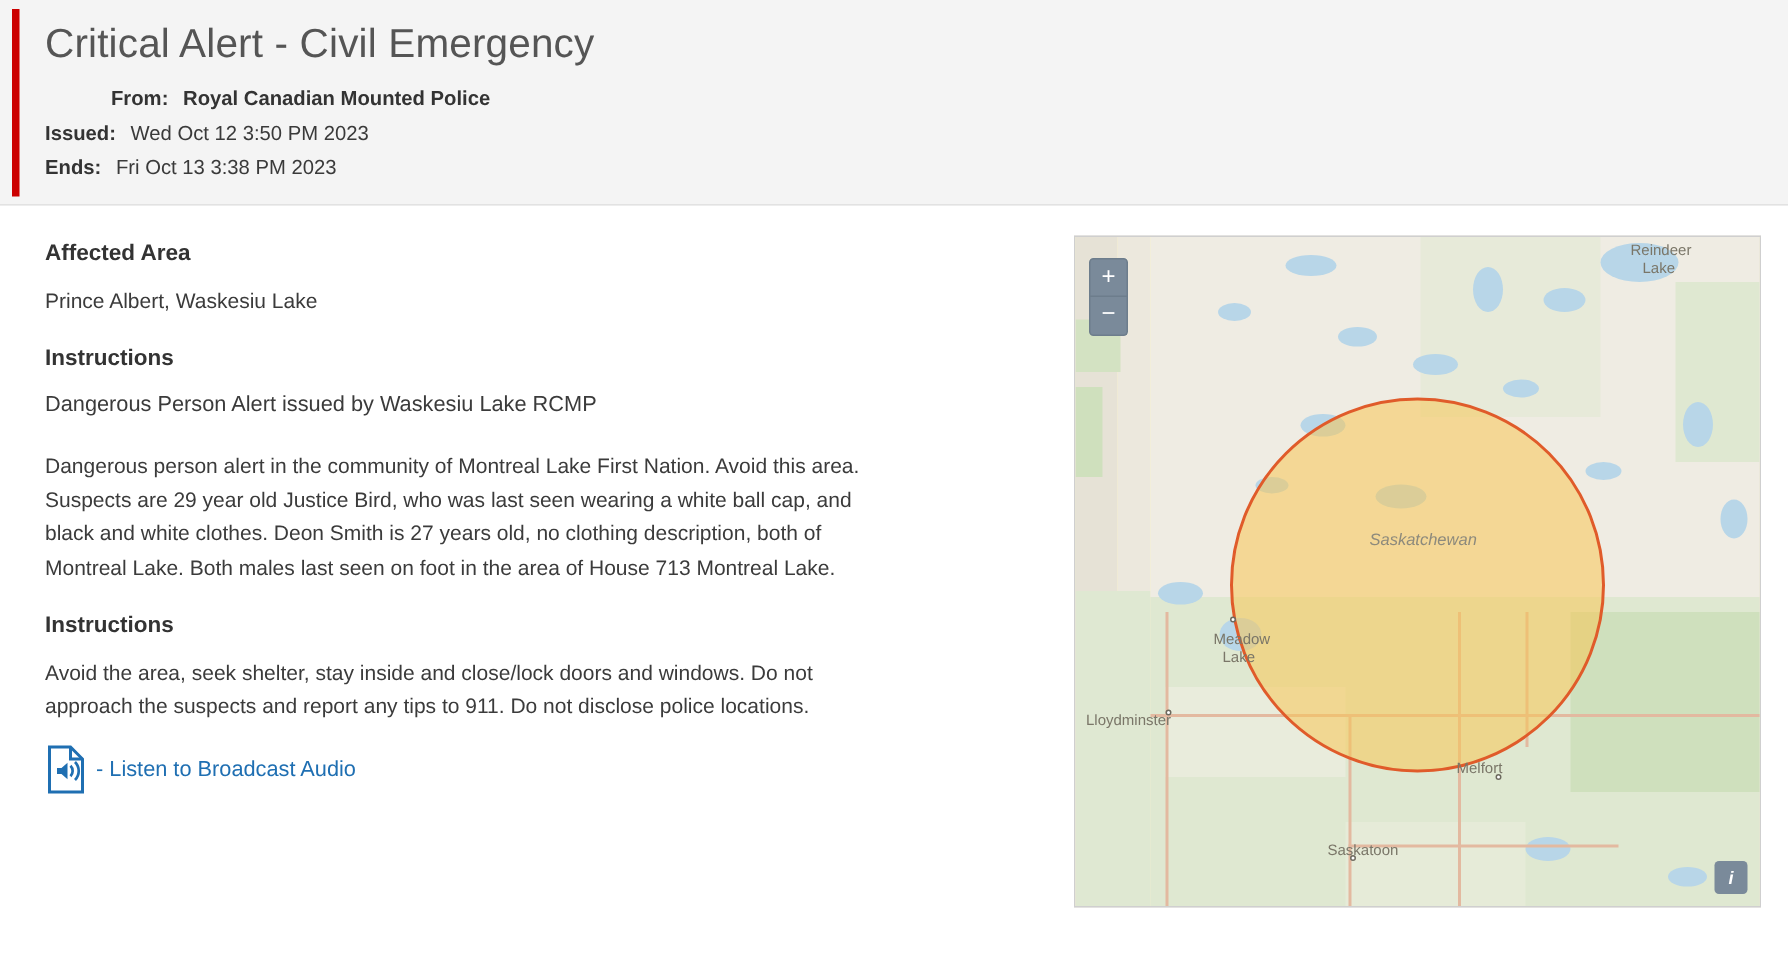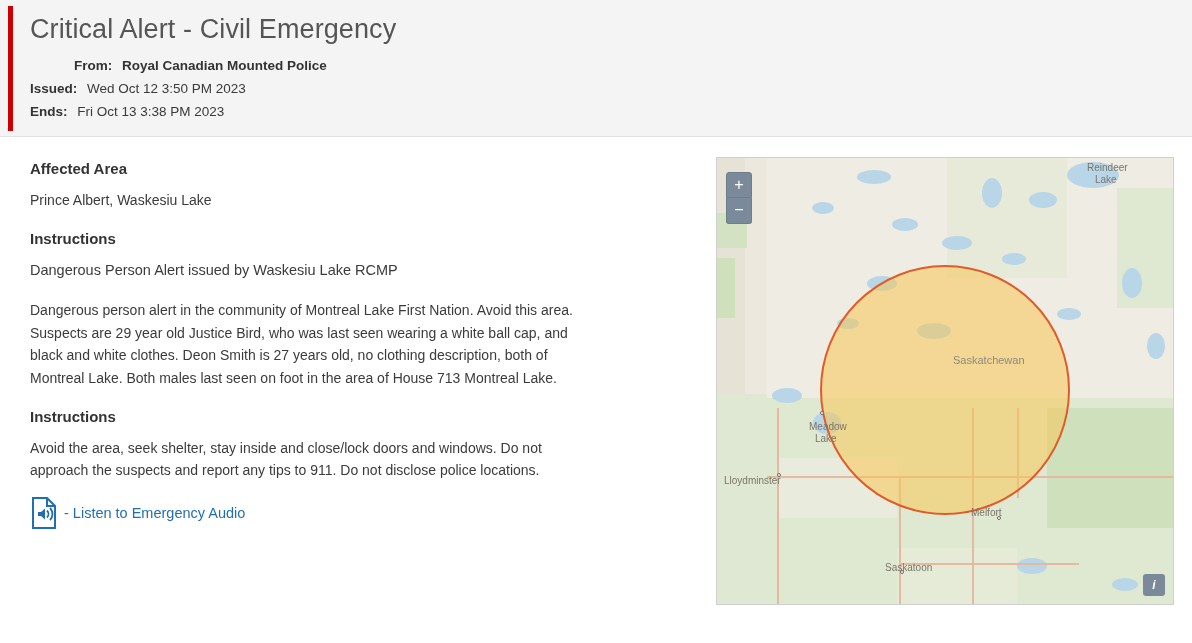--- a/index.html
+++ b/index.html
@@ -134,21 +134,21 @@
   .map-label {
     position: absolute;
     font-size: 10px;
     color: #7a7668;
     font-family: "Liberation Sans", sans-serif;
     white-space: nowrap;
   }
   .map-label.big {
     font-size: 11px;
     color: #8d8a7c;
-    margin-left: 40px;
+    font-style: italic;
   }
   .city-dot {
     position: absolute;
     width: 4px; height: 4px;
     border: 1px solid #6d6a5e;
     border-radius: 50%;
     background: #ffffff;
   }
 
   .alert-circle {
@@ -236,21 +236,21 @@
     <div class="audio-link-row">
       <span class="audio-icon">
         <svg width="30" height="34" viewBox="0 0 30 34" xmlns="http://www.w3.org/2000/svg">
           <path d="M3 2 h14 l8 8 v22 h-22 z" fill="#ffffff" stroke="#1f6fb2" stroke-width="2"></path>
           <path d="M17 2 v8 h8" fill="none" stroke="#1f6fb2" stroke-width="2"></path>
           <path d="M8 16 h3 l4 -3.5 v11 l-4 -3.5 h-3 z" fill="#1f6fb2"></path>
           <path d="M17 14.5 a5 5 0 0 1 0 7" fill="none" stroke="#1f6fb2" stroke-width="1.8"></path>
           <path d="M20 12 a8.5 8.5 0 0 1 0 12" fill="none" stroke="#1f6fb2" stroke-width="1.8"></path>
         </svg>
       </span>
-      <a href="#" class="audio-link-text">- Listen to Emergency Audio</a>
+      <a href="#" class="audio-link-text">- Listen to Broadcast Audio</a>
     </div>
   </div>
 
   <div class="map-wrap">
     <div class="map-canvas">
 
       <div class="patch" style="left:0;top:0;width:28px;height:448px;background:#e6e2d6;"></div>
       <div class="patch" style="left:28px;top:0;width:22px;height:448px;background:#ece8dd;"></div>
       <div class="patch" style="left:0;top:236px;width:50px;height:212px;background:#dfe8d2;"></div>
       <div class="patch" style="left:0;top:100px;width:18px;height:60px;background:#cfe0bd;"></div>

